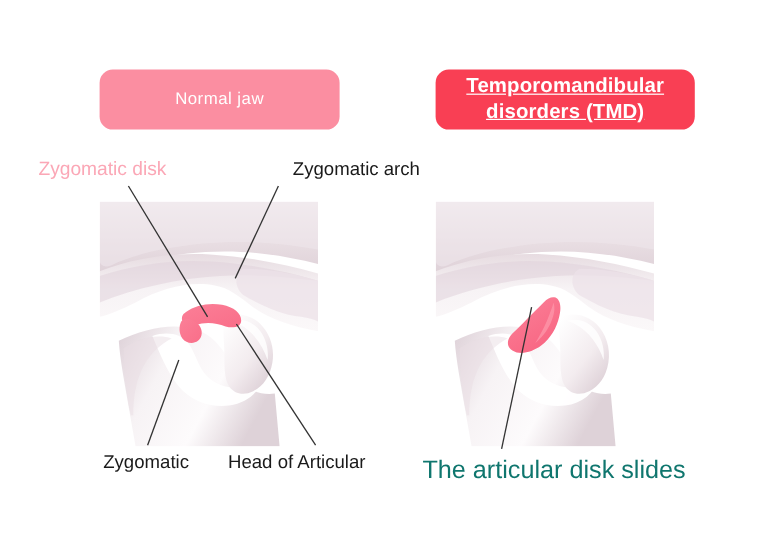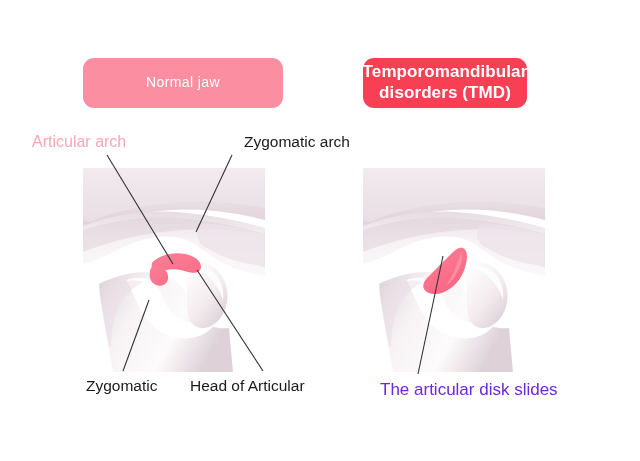--- a/index.html
+++ b/index.html
@@ -14,35 +14,35 @@
   .pill{
     position:absolute;display:flex;align-items:center;justify-content:center;
     text-align:center;color:#ffffff;border-radius:11px;
     line-height:1.22;box-sizing:border-box;
   }
   .pill-normal{
     left:83px;top:58px;width:200px;height:50px;
     background:#fb8ea1;font-size:14px;letter-spacing:.4px;text-align:right;
   }
   .pill-tmd{
-    left:363px;top:58px;width:164px;height:50px;
+    left:363px;top:58px;width:216px;height:50px;
     background:#f93f54;font-size:17px;font-weight:bold;
-    letter-spacing:.1px;padding:0 22px;
+    letter-spacing:.1px;padding:0 22px;text-decoration:underline;
   }
   .pill-tmd .l2{display:block;text-align:center;}
 
   
   .label{position:absolute;font-size:15.5px;color:#1a1a1a;white-space:nowrap;}
   .label-disk{left:32px;top:133px;color:#fba7b6;font-size:16px;}
   .label-zygo{left:196px;top:133px;margin-left:48px;}
   .label-mand{left:86px;top:377px;}
   .label-head{left:190px;top:377px;}
   .caption-tmd{
-    position:absolute;left:380px;top:378px;color:#6d28d9;
-    font-size:17px;line-height:1.38;white-space:nowrap;
+    position:absolute;left:352px;top:378px;color:#0f766e;
+    font-size:21px;line-height:1.38;white-space:nowrap;
   }
   .caption-tmd .l2{display:block;}
 
   
   .panel{position:absolute;overflow:hidden;}
   .panel svg{display:block;}
   .panel-left{left:83px;top:168px;width:182px;height:204px;}
   .panel-right{left:363px;top:168px;width:182px;height:204px;}
 
   
@@ -236,21 +236,21 @@
   <svg class="leaders">
     <g stroke="#333333" stroke-width="1.1" fill="none">
       <line x1="107" y1="155" x2="173" y2="264"></line>
       <line x1="232" y1="155" x2="196" y2="232"></line>
       <line x1="149" y1="300" x2="123" y2="371"></line>
       <line x1="197" y1="270" x2="263" y2="371"></line>
       <line x1="443" y1="256" x2="418" y2="374"></line>
     </g>
   </svg>
 
-  <div class="label label-disk">Articular arch</div>
+  <div class="label label-disk">Zygomatic disk</div>
   <div class="label label-zygo">Zygomatic arch</div>
   <div class="label label-mand">Zygomatic</div>
   <div class="label label-head">Head of Articular</div>
 
   <div class="caption-tmd">
     <span class="l1">The articular disk slides</span>
   </div>
 
 </div>
 

